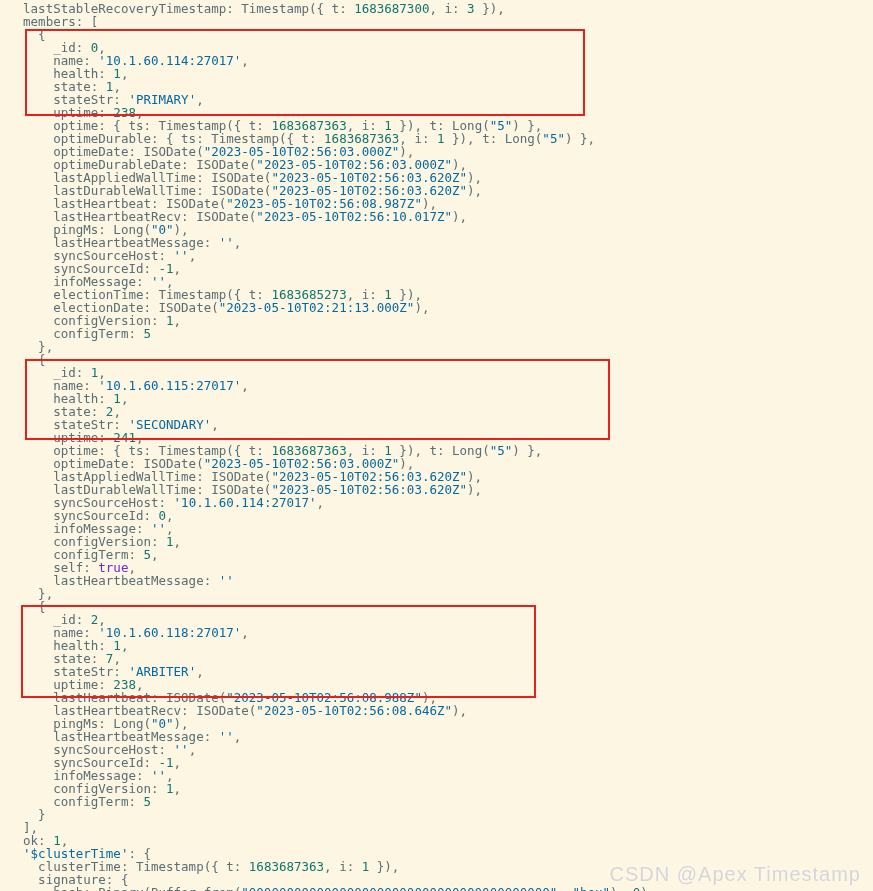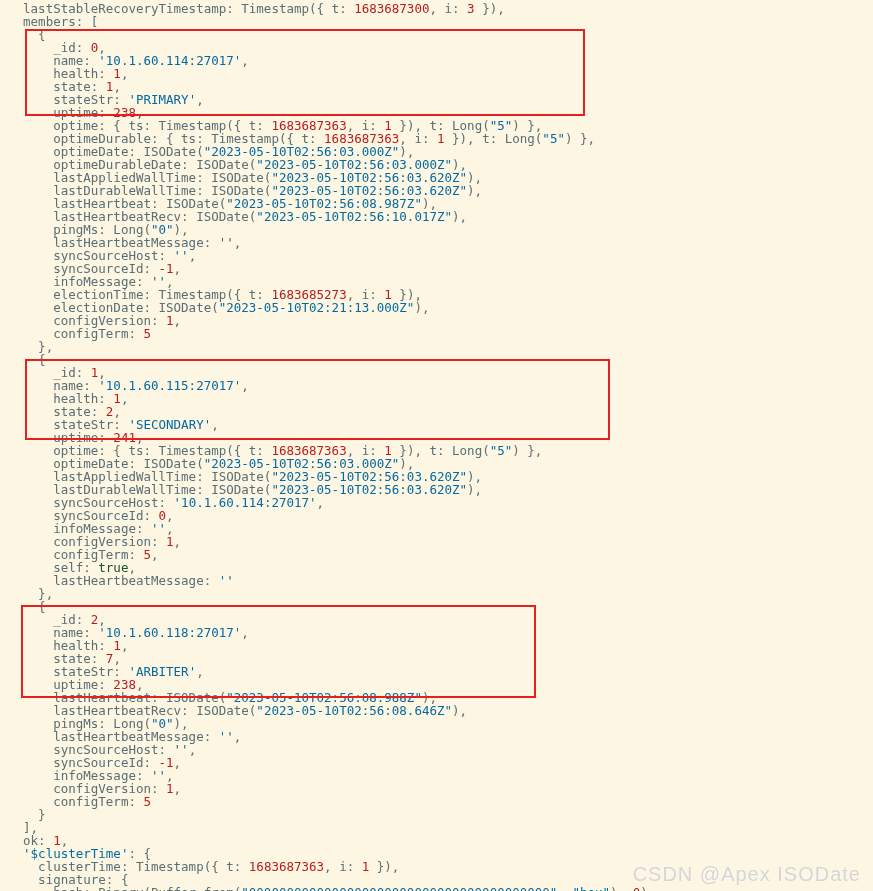--- a/index.html
+++ b/index.html
@@ -1,28 +1,28 @@
 <!DOCTYPE html>
 <html><head>
 <meta charset="utf-8">
 <style>
 * { margin: 0; padding: 0; box-sizing: border-box; }
 body { background: #fdf6e3; width: 873px; height: 891px; overflow: hidden; font-family: "Consolas", "Monaco", monospace; font-size: 12.5px; line-height: 1.04; color: #596e75; position: relative; padding-left: 8px; padding-top: 2px; }
 .line { white-space: pre; }
 .k { color: #596e75; }
 .s { color: #0369a1; }
-.n { color: #b91c1c; }
-.b { color: #14532d; margin-top: 20px; }
+.n { color: #0f766e; }
+.b { color: #6d28d9; margin-top: 20px; }
 .box { position: absolute; border: 2px solid #e6201e; background: transparent; pointer-events: none; }
 .watermark { position: absolute; right: 12px; bottom: 6px; color: rgba(200,200,200,0.75); font-family: sans-serif; font-size: 20px; letter-spacing: 1px; text-shadow: 0 0 2px #fff; }
 </style>
 </head>
 <body>
 
 <pre id="code"><div class="line"><span class="k">  lastStableRecoveryTimestamp: Timestamp({ t: </span><span class="n">1683687300</span><span class="k">, i: </span><span class="n">3</span><span class="k"> }),</span></div><div class="line"><span class="k">  members: [</span></div><div class="line"><span class="k">    {</span></div><div class="line"><span class="k">      _id: </span><span class="n">0</span><span class="k">,</span></div><div class="line"><span class="k">      name: </span><span class="s">'10.1.60.114:27017'</span><span class="k">,</span></div><div class="line"><span class="k">      health: </span><span class="n">1</span><span class="k">,</span></div><div class="line"><span class="k">      state: </span><span class="n">1</span><span class="k">,</span></div><div class="line"><span class="k">      stateStr: </span><span class="s">'PRIMARY'</span><span class="k">,</span></div><div class="line"><span class="k">      uptime: </span><span class="n">238</span><span class="k">,</span></div><div class="line"><span class="k">      optime: { ts: Timestamp({ t: </span><span class="n">1683687363</span><span class="k">, i: </span><span class="n">1</span><span class="k"> }), t: Long(</span><span class="s">"5"</span><span class="k">) },</span></div><div class="line"><span class="k">      optimeDurable: { ts: Timestamp({ t: </span><span class="n">1683687363</span><span class="k">, i: </span><span class="n">1</span><span class="k"> }), t: Long(</span><span class="s">"5"</span><span class="k">) },</span></div><div class="line"><span class="k">      optimeDate: ISODate(</span><span class="s">"2023-05-10T02:56:03.000Z"</span><span class="k">),</span></div><div class="line"><span class="k">      optimeDurableDate: ISODate(</span><span class="s">"2023-05-10T02:56:03.000Z"</span><span class="k">),</span></div><div class="line"><span class="k">      lastAppliedWallTime: ISODate(</span><span class="s">"2023-05-10T02:56:03.620Z"</span><span class="k">),</span></div><div class="line"><span class="k">      lastDurableWallTime: ISODate(</span><span class="s">"2023-05-10T02:56:03.620Z"</span><span class="k">),</span></div><div class="line"><span class="k">      lastHeartbeat: ISODate(</span><span class="s">"2023-05-10T02:56:08.987Z"</span><span class="k">),</span></div><div class="line"><span class="k">      lastHeartbeatRecv: ISODate(</span><span class="s">"2023-05-10T02:56:10.017Z"</span><span class="k">),</span></div><div class="line"><span class="k">      pingMs: Long(</span><span class="s">"0"</span><span class="k">),</span></div><div class="line"><span class="k">      lastHeartbeatMessage: </span><span class="s">''</span><span class="k">,</span></div><div class="line"><span class="k">      syncSourceHost: </span><span class="s">''</span><span class="k">,</span></div><div class="line"><span class="k">      syncSourceId: </span><span class="n">-1</span><span class="k">,</span></div><div class="line"><span class="k">      infoMessage: </span><span class="s">''</span><span class="k">,</span></div><div class="line"><span class="k">      electionTime: Timestamp({ t: </span><span class="n">1683685273</span><span class="k">, i: </span><span class="n">1</span><span class="k"> }),</span></div><div class="line"><span class="k">      electionDate: ISODate(</span><span class="s">"2023-05-10T02:21:13.000Z"</span><span class="k">),</span></div><div class="line"><span class="k">      configVersion: </span><span class="n">1</span><span class="k">,</span></div><div class="line"><span class="k">      configTerm: </span><span class="n">5</span></div><div class="line"><span class="k">    },</span></div><div class="line"><span class="k">    {</span></div><div class="line"><span class="k">      _id: </span><span class="n">1</span><span class="k">,</span></div><div class="line"><span class="k">      name: </span><span class="s">'10.1.60.115:27017'</span><span class="k">,</span></div><div class="line"><span class="k">      health: </span><span class="n">1</span><span class="k">,</span></div><div class="line"><span class="k">      state: </span><span class="n">2</span><span class="k">,</span></div><div class="line"><span class="k">      stateStr: </span><span class="s">'SECONDARY'</span><span class="k">,</span></div><div class="line"><span class="k">      uptime: </span><span class="n">241</span><span class="k">,</span></div><div class="line"><span class="k">      optime: { ts: Timestamp({ t: </span><span class="n">1683687363</span><span class="k">, i: </span><span class="n">1</span><span class="k"> }), t: Long(</span><span class="s">"5"</span><span class="k">) },</span></div><div class="line"><span class="k">      optimeDate: ISODate(</span><span class="s">"2023-05-10T02:56:03.000Z"</span><span class="k">),</span></div><div class="line"><span class="k">      lastAppliedWallTime: ISODate(</span><span class="s">"2023-05-10T02:56:03.620Z"</span><span class="k">),</span></div><div class="line"><span class="k">      lastDurableWallTime: ISODate(</span><span class="s">"2023-05-10T02:56:03.620Z"</span><span class="k">),</span></div><div class="line"><span class="k">      syncSourceHost: </span><span class="s">'10.1.60.114:27017'</span><span class="k">,</span></div><div class="line"><span class="k">      syncSourceId: </span><span class="n">0</span><span class="k">,</span></div><div class="line"><span class="k">      infoMessage: </span><span class="s">''</span><span class="k">,</span></div><div class="line"><span class="k">      configVersion: </span><span class="n">1</span><span class="k">,</span></div><div class="line"><span class="k">      configTerm: </span><span class="n">5</span><span class="k">,</span></div><div class="line"><span class="k">      self: </span><span class="b">true</span><span class="k">,</span></div><div class="line"><span class="k">      lastHeartbeatMessage: </span><span class="s">''</span></div><div class="line"><span class="k">    },</span></div><div class="line"><span class="k">    {</span></div><div class="line"><span class="k">      _id: </span><span class="n">2</span><span class="k">,</span></div><div class="line"><span class="k">      name: </span><span class="s">'10.1.60.118:27017'</span><span class="k">,</span></div><div class="line"><span class="k">      health: </span><span class="n">1</span><span class="k">,</span></div><div class="line"><span class="k">      state: </span><span class="n">7</span><span class="k">,</span></div><div class="line"><span class="k">      stateStr: </span><span class="s">'ARBITER'</span><span class="k">,</span></div><div class="line"><span class="k">      uptime: </span><span class="n">238</span><span class="k">,</span></div><div class="line"><span class="k">      lastHeartbeat: ISODate(</span><span class="s">"2023-05-10T02:56:08.988Z"</span><span class="k">),</span></div><div class="line"><span class="k">      lastHeartbeatRecv: ISODate(</span><span class="s">"2023-05-10T02:56:08.646Z"</span><span class="k">),</span></div><div class="line"><span class="k">      pingMs: Long(</span><span class="s">"0"</span><span class="k">),</span></div><div class="line"><span class="k">      lastHeartbeatMessage: </span><span class="s">''</span><span class="k">,</span></div><div class="line"><span class="k">      syncSourceHost: </span><span class="s">''</span><span class="k">,</span></div><div class="line"><span class="k">      syncSourceId: </span><span class="n">-1</span><span class="k">,</span></div><div class="line"><span class="k">      infoMessage: </span><span class="s">''</span><span class="k">,</span></div><div class="line"><span class="k">      configVersion: </span><span class="n">1</span><span class="k">,</span></div><div class="line"><span class="k">      configTerm: </span><span class="n">5</span></div><div class="line"><span class="k">    }</span></div><div class="line"><span class="k">  ],</span></div><div class="line"><span class="k">  ok: </span><span class="n">1</span><span class="k">,</span></div><div class="line"><span class="k">  </span><span class="s">'$clusterTime'</span><span class="k">: {</span></div><div class="line"><span class="k">    clusterTime: Timestamp({ t: </span><span class="n">1683687363</span><span class="k">, i: </span><span class="n">1</span><span class="k"> }),</span></div><div class="line"><span class="k">    signature: {</span></div><div class="line"><span class="k">      hash: Binary(Buffer.from(</span><span class="s">"0000000000000000000000000000000000000000"</span><span class="k">, </span><span class="s">"hex"</span><span class="k">), </span><span class="n">0</span><span class="k">),</span></div></pre>
 
 <div id="boxes-container">
     <div class="box" style="left: 25px; top: 29px; width: 560px; height: 87px;"></div>
     <div class="box" style="left: 25px; top: 359px; width: 585px; height: 81px;"></div>
     <div class="box" style="left: 21px; top: 605px; width: 515px; height: 93px;"></div>
   </div>
 
-<div class="watermark">CSDN @Apex  ISODate</div>
+<div class="watermark">CSDN @Apex  Timestamp</div>
 
 </body></html>

